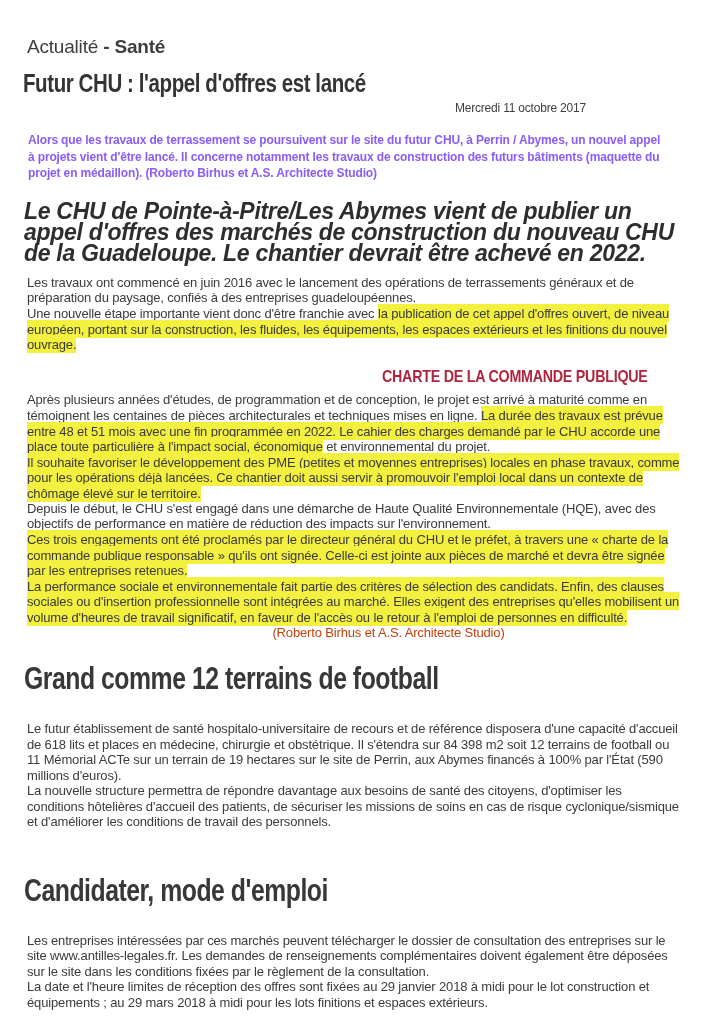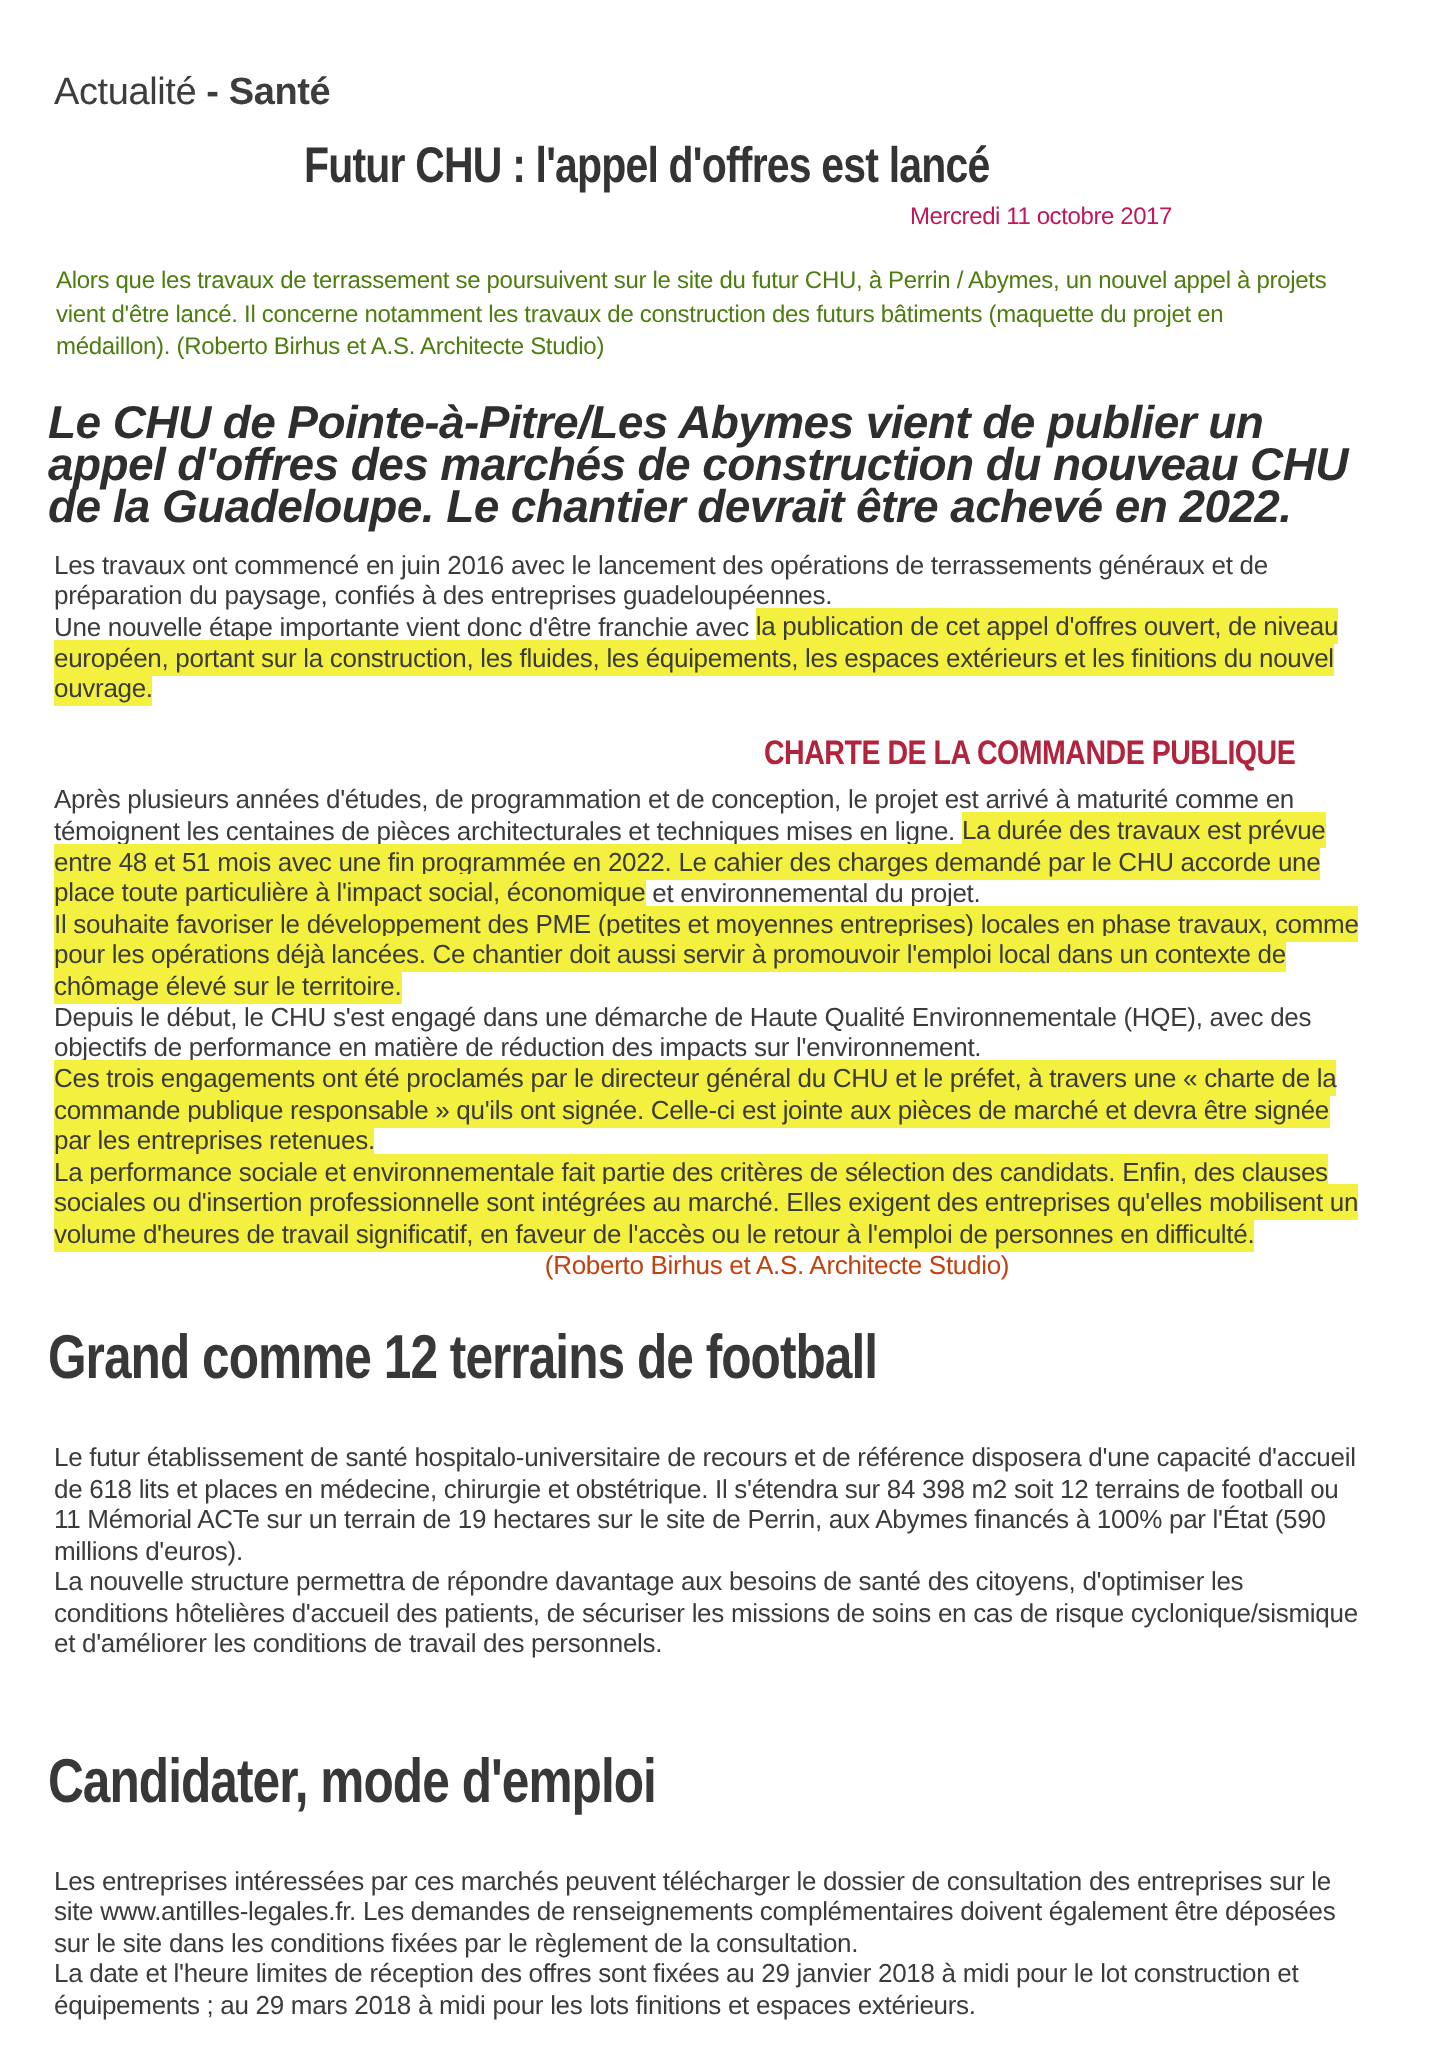--- a/index.html
+++ b/index.html
@@ -18,29 +18,29 @@
   .breadcrumb { font-size: 19px; color: #3d3d3d; margin-bottom: 11px; letter-spacing: -0.2px; }
   .breadcrumb .sep, .breadcrumb .sub { font-weight: bold; }
 
   
   .title {
     font-size: 25px; font-weight: bold; color: #343434;
     letter-spacing: -0.5px; white-space: nowrap;
     transform: scaleX(0.82); transform-origin: 0 50%;
     margin: 0 0 10px -4px; display: inline-block;
   }
-  .title-row { height: 32px; text-align: center; }
+  .title-row { height: 32px; }
 
   
-  .date { text-align: right; padding-right: 112px; font-size: 12px; color: #be185d; margin-bottom: 17px; letter-spacing: -0.2px; }
+  .date { text-align: right; padding-right: 112px; font-size: 12px; color: #404040; margin-bottom: 17px; letter-spacing: -0.2px; }
 
   
   .caption {
-    font-size: 12px; line-height: 16.5px; color: #4d7c0f;
-    margin: 0 30px 19px 1px; letter-spacing: -0.15px;
+    font-size: 12px; line-height: 16.5px; color: #8b5cf6;
+    margin: 0 30px 19px 1px; letter-spacing: -0.15px; font-weight: bold;
   }
 
   
   .lead {
     font-size: 23px; line-height: 21px; font-weight: bold; font-style: italic;
     color: #2e2e2e; letter-spacing: -0.3px; margin: 0 10px 11px -3px;
   }
 
   
   .bodytext { font-size: 13px; line-height: 15.5px; letter-spacing: -0.15px; color: #3b3b3b; }

